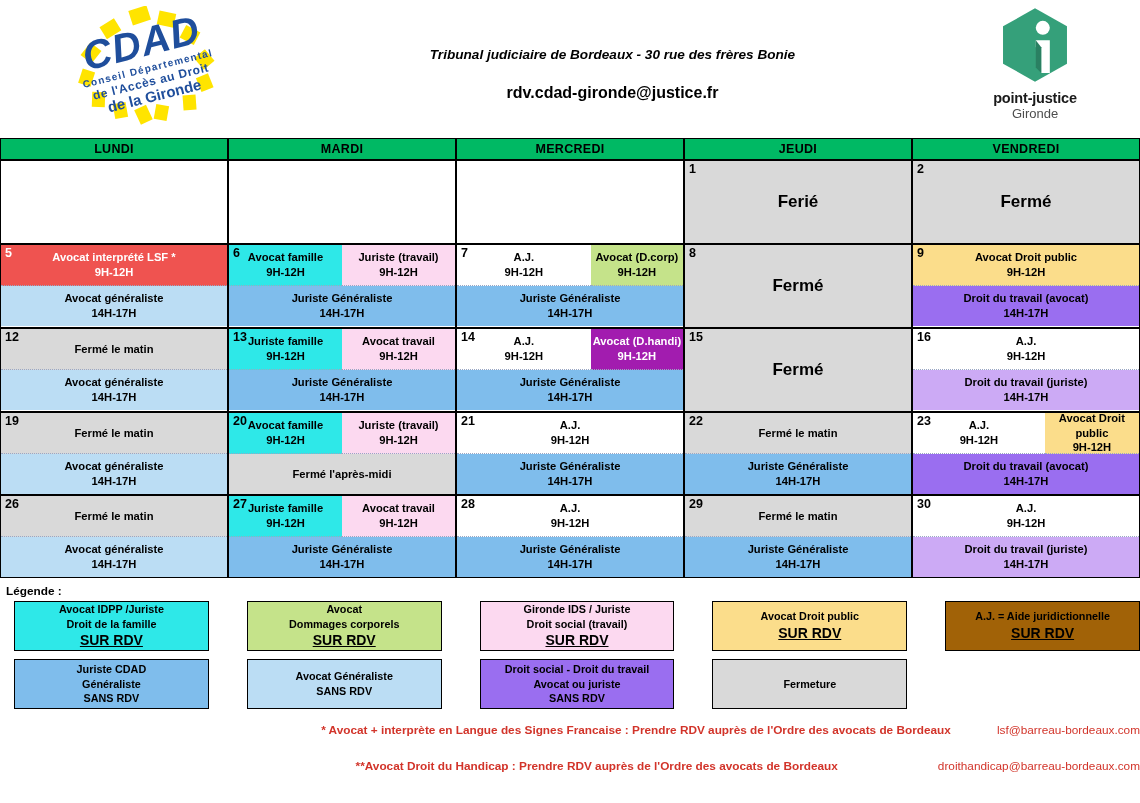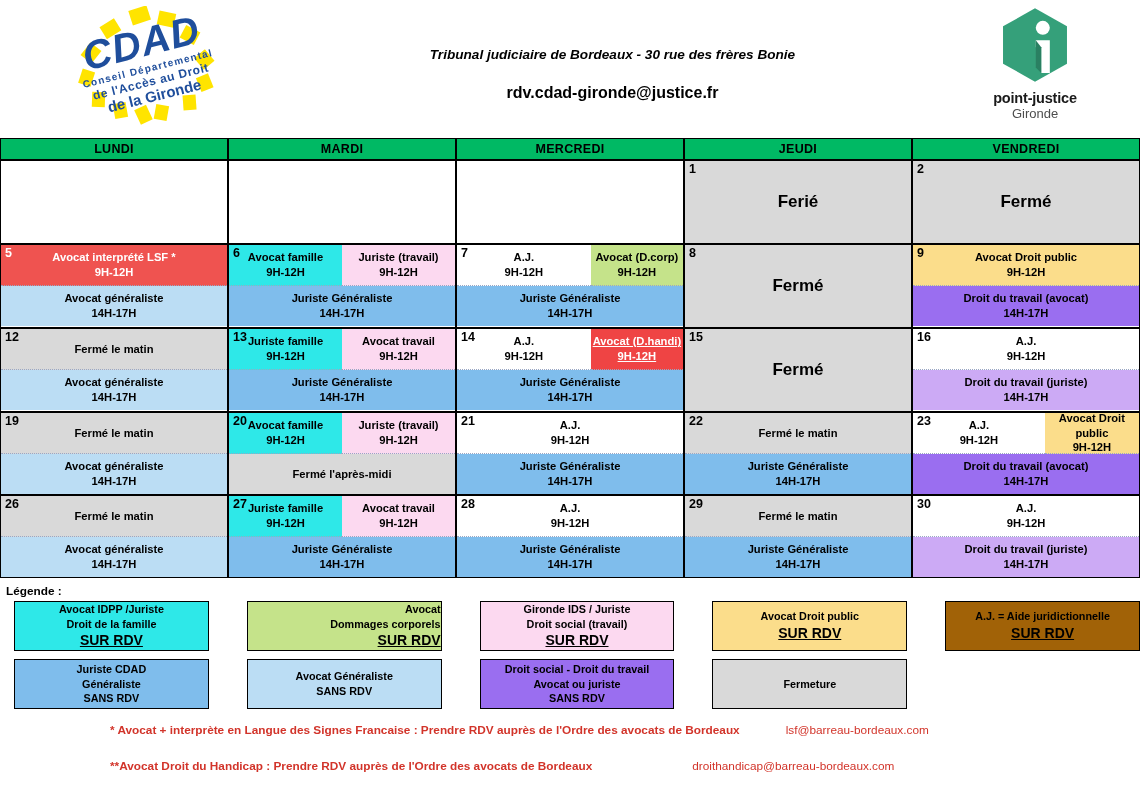--- a/index.html
+++ b/index.html
@@ -91,21 +91,21 @@
     margin-bottom:8px;
     display:flex; flex-direction:column;
     align-items:center; justify-content:center;
     font-size:10.8px; font-weight:bold; line-height:1.35; text-align:center;
   }
   .lg-box .rdv { text-decoration:underline; font-size:14px; font-weight:bold; }
   .lg-spacer { height:50px; margin-bottom:8px; }
 
   
   .notes { color:#d2342a; padding-top:6px; }
-  .note-line { display:flex; align-items:baseline; font-size:11.8px; font-weight:bold; }
+  .note-line { display:flex; align-items:baseline; font-size:11.8px; font-weight:bold;justify-content:flex-end; }
   .note-line .txt { padding-left:110px; }
   .note-line .mail { padding-left:46px; font-weight:normal; }
   .note2 { margin-top:22px; }
   .note2 .txt { padding-left:110px; }
   .note2 .mail { padding-left:100px; font-weight:normal; }
 </style>
 </head>
 <body>
 
 <div class="header">
@@ -285,21 +285,21 @@
             <div>Juriste Généraliste</div>
             <div>14H-17H</div>
           </div>
         </td>
         <td class="daycell">
           <div class="am-row">
             <div class="am-seg" style="flex: 1.45 1 0px; background: rgb(255, 255, 255);">
               <div>A.J.</div>
               <div>9H-12H</div>
             </div>
-            <div class="am-seg" style="flex: 1 1 0px; background: #ef4444; color: rgb(255, 255, 255); text-decoration: underline;">
+            <div class="am-seg" style="flex: 1 1 0px; background: #a21caf; color: rgb(255, 255, 255);">
               <div>Avocat (D.handi)</div>
               <div>9H-12H</div>
             </div>
             <span class="daynum">14</span>
           </div>
           <div class="pm-row" style="background: rgb(127, 189, 236);">
             <div>Juriste Généraliste</div>
             <div>14H-17H</div>
           </div>
         </td>
@@ -476,21 +476,21 @@
           <div>Droit de la famille</div>
           <div class="rdv">SUR RDV</div>
         </div>
         <div class="lg-box" style="background: rgb(127, 189, 236);">
           <div>Juriste CDAD</div>
           <div>Généraliste</div>
           <div>SANS RDV</div>
         </div>
       </div>
       <div class="legend-col" style="margin-left: 26px;">
-        <div class="lg-box" style="background: rgb(197, 227, 138); align-items: flex-end;">
+        <div class="lg-box" style="background: rgb(197, 227, 138);">
           <div>Avocat</div>
           <div>Dommages corporels</div>
           <div class="rdv">SUR RDV</div>
         </div>
         <div class="lg-box" style="background: rgb(187, 221, 244);">
           <div>Avocat Généraliste</div>
           <div>SANS RDV</div>
         </div>
       </div>
       <div class="legend-col" style="margin-left: 26px;">

